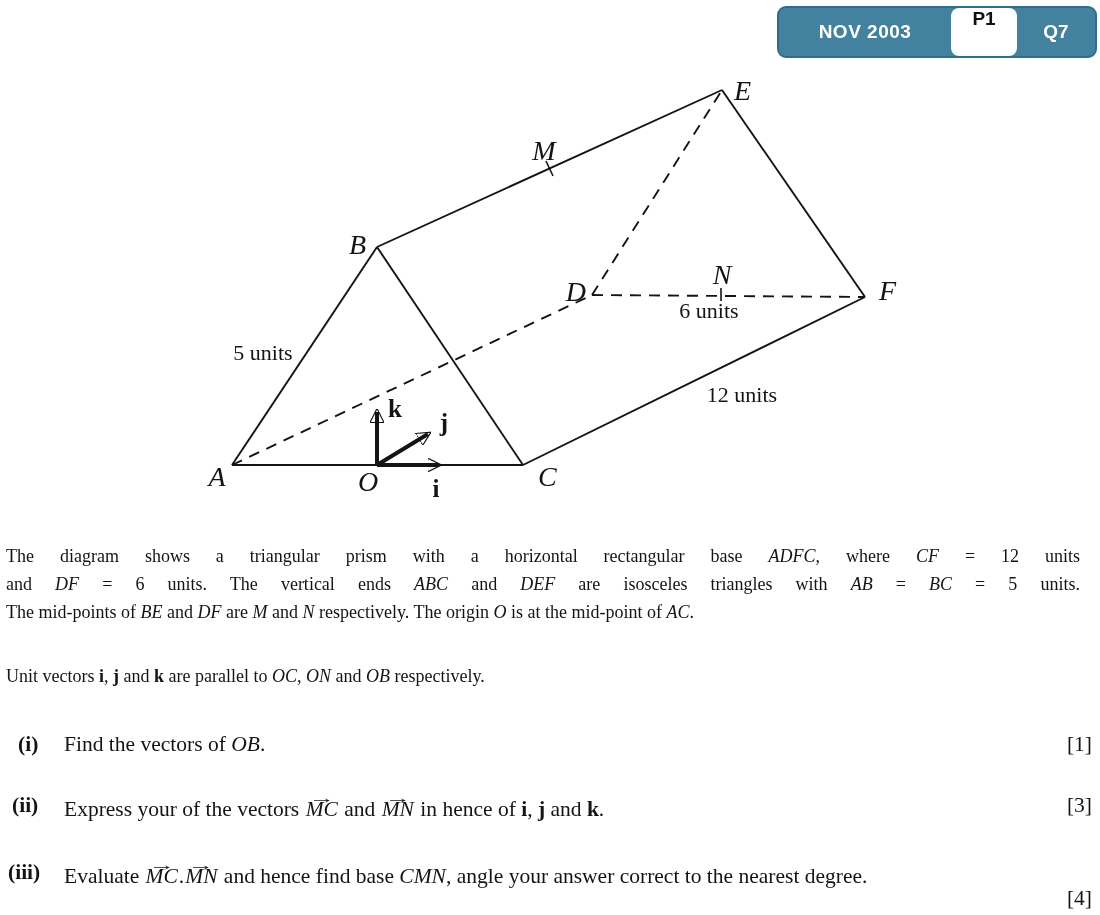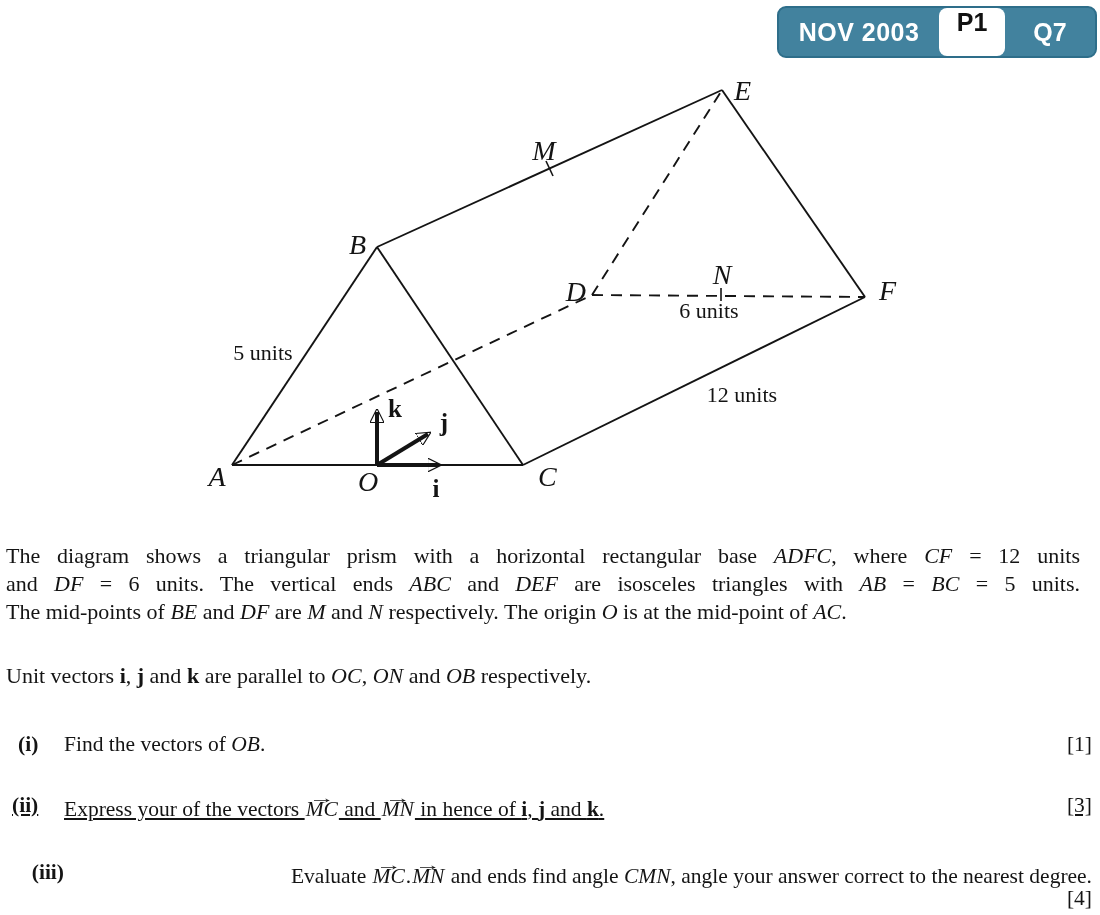--- a/index.html
+++ b/index.html
@@ -14,41 +14,41 @@
   .page{
     position:relative;width:1100px;height:915px;margin:0 auto;
     background:var(--page-bg);color:var(--ink);overflow:hidden;
   }
 
   
   .badge{
     position:absolute;top:6px;right:3px;width:320px;height:52px;
     background:var(--badge-bg);border:2px solid var(--badge-border);
     border-radius:9px;display:flex;align-items:stretch;overflow:hidden;
-    font-family:"Liberation Sans",sans-serif;font-weight:bold;font-size:25px;
+    font-family:"Liberation Sans",sans-serif;font-weight:bold;font-size:19px;
     color:#fff;
   }
   .badge-session{flex:1;display:flex;align-items:center;justify-content:center;letter-spacing:.5px;}
   .badge-paper{width:66px;background:var(--badge-paper-bg);color:#111;
     display:flex;justify-content:center;border-radius:8px;}
-  .badge-question{width:90px;display:flex;align-items:center;justify-content:center;border-radius:16px;}
+  .badge-question{width:78px;display:flex;align-items:center;justify-content:center;border-radius:16px;}
 
   
   .diagram{position:absolute;top:0;left:0;}
   .diagram line, .diagram path{stroke:var(--ink);fill:none;}
   .edge{stroke-width:1.9;}
   .edge.dashed{stroke-dasharray:11 8;}
   .tick{stroke-width:1.6;}
   .vec-arrow{stroke-width:4;}
   .vlabel{font-family:"Liberation Serif",serif;font-style:italic;font-size:28px;fill:var(--ink);}
   .blabel{font-family:"Liberation Serif",serif;font-weight:bold;font-size:25px;fill:var(--ink);}
   .dimlabel{font-family:"Liberation Serif",serif;font-size:22px;fill:var(--ink);}
 
   
-  .textline{position:absolute;left:6px;right:20px;font-size:22px;line-height:28px;}
+  .textline{position:absolute;left:6px;right:20px;font-size:18px;line-height:28px;}
   .just{text-align:justify;text-align-last:justify;}
   .seg-n{}
   .seg-i{font-style:italic;}
   .seg-b{font-weight:bold;}
   .seg-v{font-style:italic;position:relative;display:inline-block;margin:4px 1px;}
   .seg-v::before{
     content:"\2192";position:absolute;left:50%;top:-0.68em;
     transform:translateX(-50%) scaleX(1.7);font-size:0.72em;font-style:normal;
   }
   .q-row{position:absolute;left:8px;right:8px;display:flex;font-size:21.5px;line-height:28px;}
@@ -133,25 +133,25 @@
   <div class="textline" style="top:598px;"><span class="seg-n">The mid-points of </span><span class="seg-i">BE</span><span class="seg-n"> and </span><span class="seg-i">DF</span><span class="seg-n"> are </span><span class="seg-i">M</span><span class="seg-n"> and </span><span class="seg-i">N</span><span class="seg-n"> respectively.  The origin </span><span class="seg-i">O</span><span class="seg-n"> is at the mid-point of </span><span class="seg-i">AC</span><span class="seg-n">.</span></div>
 
   <div class="textline" style="top:662px;"><span class="seg-n">Unit vectors </span><span class="seg-b">i</span><span class="seg-n">, </span><span class="seg-b">j</span><span class="seg-n"> and </span><span class="seg-b">k</span><span class="seg-n"> are parallel to </span><span class="seg-i">OC</span><span class="seg-n">, </span><span class="seg-i">ON</span><span class="seg-n"> and </span><span class="seg-i">OB</span><span class="seg-n"> respectively.</span></div>
 
   <div class="q-row" style="top:730px;">
     <span class="q-num" style="padding-left:10px;">(i)</span>
     <span class="q-text"><span class="seg-n">Find the vectors of </span><span class="seg-i">OB</span><span class="seg-n">.</span></span>
     <span class="q-marks">[1]</span>
   </div>
 
-  <div class="q-row" style="top:791px;text-decoration:underline;">
+  <div class="q-row" style="top:791px;">
     <span class="q-num" style="padding-left:4px;">(ii)</span>
     <span class="q-text"><span class="seg-n">Express your of the vectors </span><span class="seg-v">MC</span><span class="seg-n"> and </span><span class="seg-v">MN</span><span class="seg-n"> in hence of </span><span class="seg-b">i</span><span class="seg-n">, </span><span class="seg-b">j</span><span class="seg-n"> and </span><span class="seg-b">k</span><span class="seg-n">.</span></span>
     <span class="q-marks">[3]</span>
   </div>
 
-  <div class="q-row" style="top:858px;text-align:right;">
+  <div class="q-row" style="top:858px;">
     <span class="q-num">(iii)</span>
-    <span class="q-text"><span class="seg-n">Evaluate </span><span class="seg-v">MC</span><span class="seg-n">.</span><span class="seg-v">MN</span><span class="seg-n"> and ends find angle </span><span class="seg-i">CMN</span><span class="seg-n">, angle your answer correct to the nearest degree.</span></span>
+    <span class="q-text"><span class="seg-n">Evaluate </span><span class="seg-v">MC</span><span class="seg-n">.</span><span class="seg-v">MN</span><span class="seg-n"> and hence find base </span><span class="seg-i">CMN</span><span class="seg-n">, angle your answer correct to the nearest degree.</span></span>
   </div>
   <div class="marks-line" style="top:886px;">[4]</div>
 
 </div>
 
 </body></html>

